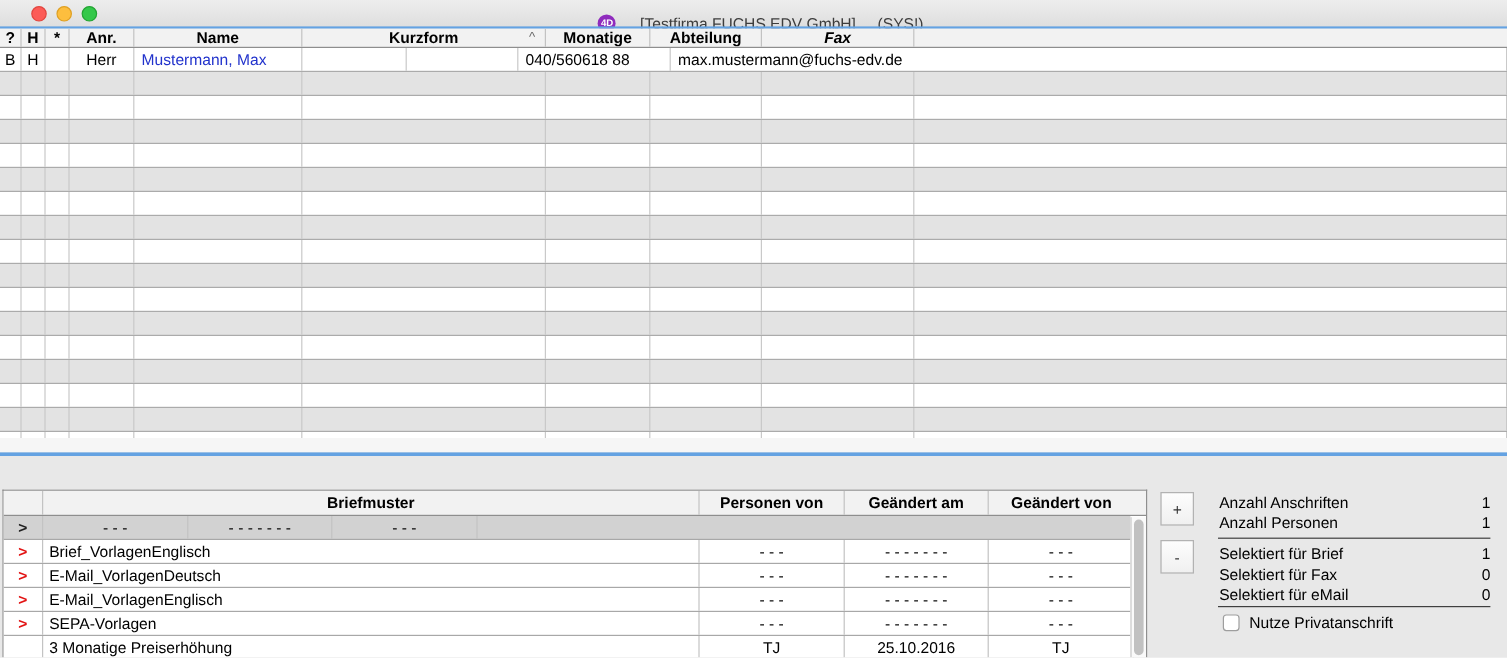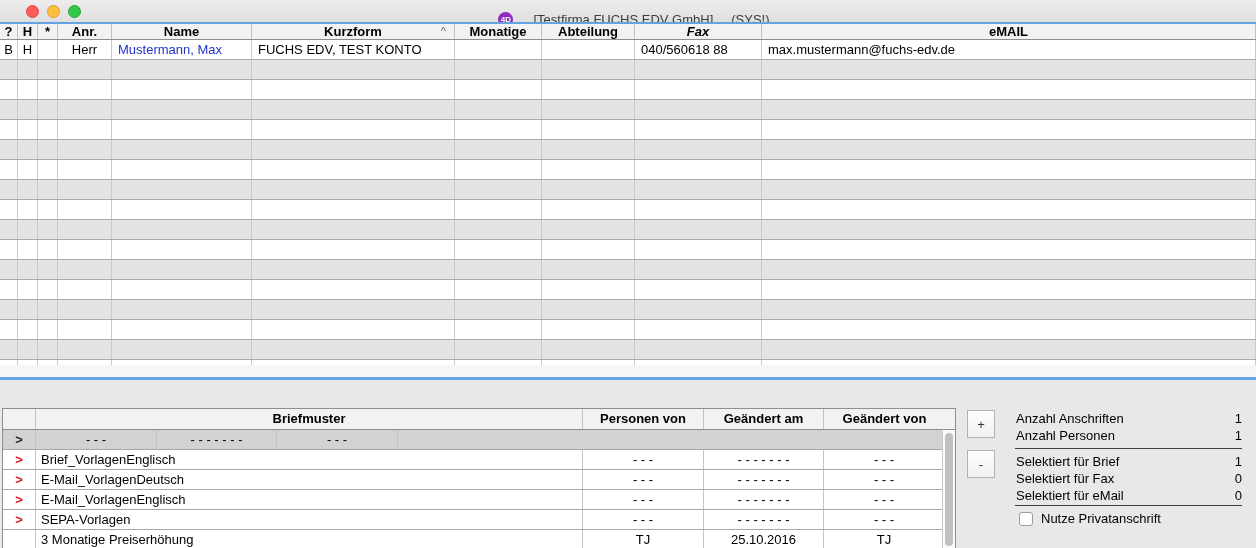--- a/index.html
+++ b/index.html
@@ -123,31 +123,27 @@
         </div>
         <div class="phcell" style="flex: 0 0 87px;">
           <span>Monatige</span>
         </div>
         <div class="phcell" style="flex: 0 0 93px;">
           <span>Abteilung</span>
         </div>
         <div class="phcell" style="flex: 0 0 127px; font-style: italic;">
           <span>Fax</span>
         </div>
-        <div class="phcell" style="flex: 1 1 auto;">
-          <span>eMAIL</span>
-        </div>
       </div>
       <div class="prow">
         <div class="pcell center" style="flex: 0 0 18px;">B</div>
         <div class="pcell center" style="flex: 0 0 20px;">H</div>
         <div class="pcell center" style="flex: 0 0 20px;"></div>
         <div class="pcell center" style="flex: 0 0 54px;">Herr</div>
         <div class="pcell left link-blue" style="flex: 0 0 140px;">Mustermann, Max</div>
-        <div class="pcell left" style="flex: 0 0 203px;">FUCHS EDV, TEST KONTO</div>
         <div class="pcell left" style="flex: 0 0 87px;"></div>
         <div class="pcell left" style="flex: 0 0 93px;"></div>
         <div class="pcell left" style="flex: 0 0 127px;">040/560618 88</div>
         <div class="pcell left" style="flex: 1 1 auto;">max.mustermann@fuchs-edv.de</div>
       </div>
       <div class="prow alt">
         <div class="pcell center" style="flex: 0 0 18px;"></div>
         <div class="pcell center" style="flex: 0 0 20px;"></div>
         <div class="pcell center" style="flex: 0 0 20px;"></div>
         <div class="pcell center" style="flex: 0 0 54px;"></div>

